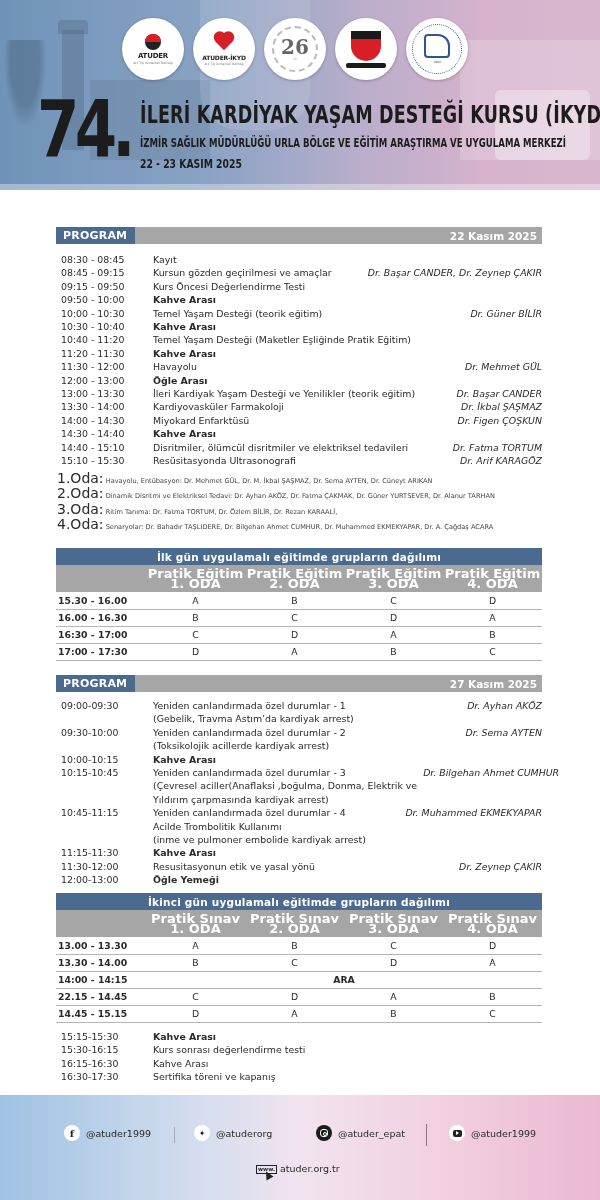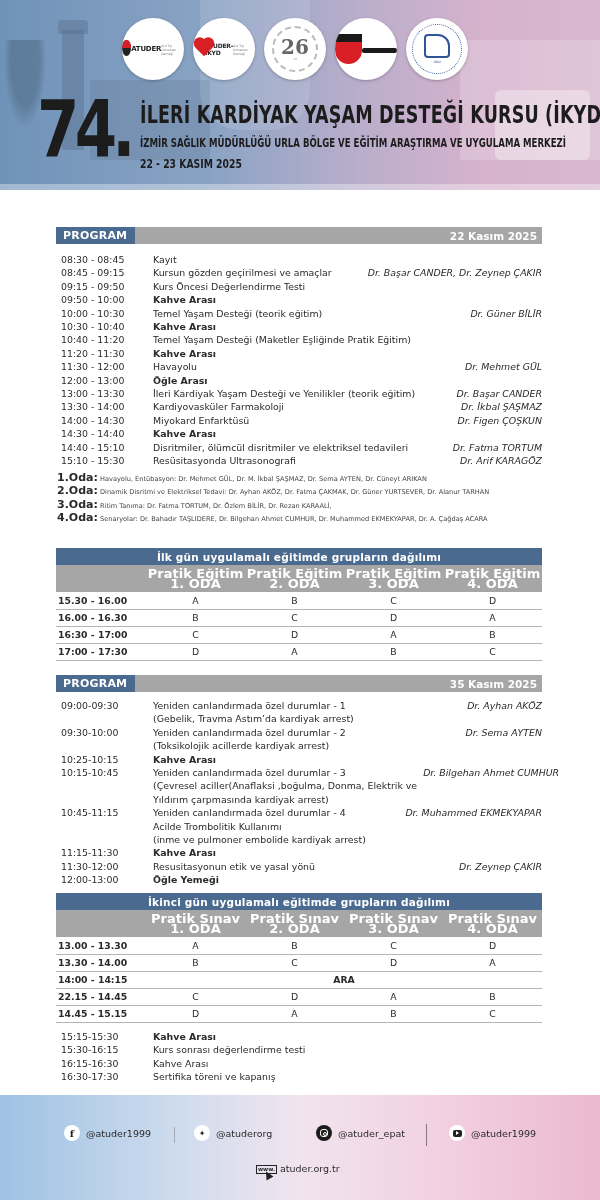--- a/index.html
+++ b/index.html
@@ -17,21 +17,21 @@
   .banner .bg-build { position: absolute; left: 90px; top: 80px; width: 120px; height: 80px; background: rgba(90,110,140,0.25); }
   .banner .bg-hosp { position: absolute; right: 0; top: 40px; width: 140px; height: 120px; background: rgba(255,255,255,0.18); }
   .banner .bg-amb { position: absolute; right: 10px; top: 90px; width: 95px; height: 70px; background: rgba(255,255,255,0.35); border-radius: 6px; }
   .banner .bg-person { position: absolute; left: 200px; top: 0; width: 110px; height: 130px; background: rgba(255,255,255,0.12); border-radius: 0 0 40px 40px; }
   .banner .bottom-strip { position: absolute; left: 0; bottom: 0; width: 600px; height: 6px; background: rgba(255,255,255,0.35); }
 
   .logos { position: absolute; top: 18px; left: 122px; display: flex; gap: 9px; }
   .logo {
     width: 62px; height: 62px; border-radius: 50%; background: #ffffff;
     box-shadow: 0 1px 3px rgba(0,0,0,0.25);
-    display: flex; align-items: center; justify-content: center; overflow: hidden;
+    display: flex; flex-direction: column; align-items: center; justify-content: center; overflow: hidden;
   }
   .logo .lbl { font-size: 7px; font-weight: bold; color: #222; letter-spacing: -0.2px; }
   .logo .sub { font-size: 3px; color: #777; margin-top: 1px; }
   .logo-atuder .mark { width: 16px; height: 16px; border-radius: 50%; background: #222; position: relative; margin-bottom: 2px; overflow: hidden; }
   .logo-atuder .mark::after { content: ""; position: absolute; left: 0; top: 0; width: 16px; height: 8px; background: #d81f26; }
   .logo-ikyd .heart { width: 22px; height: 20px; position: relative; margin-bottom: 2px; }
   .logo-ikyd .heart::before, .logo-ikyd .heart::after {
     content: ""; position: absolute; top: 0; width: 12px; height: 18px; background: #d81f26; border-radius: 12px 12px 0 0;
   }
   .logo-ikyd .heart::before { left: 11px; transform: rotate(-45deg); transform-origin: 0 100%; }
@@ -78,21 +78,21 @@
 
   .sched { margin-top: 9px; padding-left: 5px; }
   .row { display: flex; font-size: 9.4px; line-height: 13.4px; gap: 6px; }
   .row .time { width: 86px; flex-shrink: 0; color: #2a2a2a; }
   .row .topic { flex: 1; color: #2a2a2a; }
   .row .topic.bold { font-weight: bold; }
   .row .speaker { font-style: italic; color: #2a2a2a; text-align: right; white-space: nowrap; padding-right: 0; }
   .row .topic .line2 { display: block; }
 
   .rooms { margin-top: 4px; font-size: 6.6px; line-height: 12.6px; color: #444; padding-left: 1px; }
-  .rooms .k { font-weight: bold; font-size: 11px; color: #2a2a2a; }
+  .rooms .k { font-weight: normal; font-size: 14px; color: #2a2a2a; }
 
   .grid-table { width: 486px; border-collapse: collapse; }
   .grid-table .cap td {
     background: #4b6a8f; color: #fff; font-weight: bold; font-size: 10.5px; text-align: center; height: 17px; letter-spacing: 0.2px;
   }
   .grid-table .hdr td {
     background: #a6a6a6; color: #fff; font-weight: bold; font-size: 13px; text-align: center; line-height: 10px; height: 27px; vertical-align: middle;
   }
   .grid-table .body td {
     font-size: 9.3px; height: 17px; border-bottom: 1px solid #b5b5b5; text-align: center; color: #2a2a2a;
@@ -313,36 +313,36 @@
           <td>B</td>
           <td>C</td>
         </tr>
   </tbody>
     </table>
 </div>
 
 <div class="content" style="top:675px;">
   <div class="section-bar">
     <div class="left">PROGRAM</div>
-    <div class="right">35 Kasım 2025</div>
+    <div class="right">27 Kasım 2025</div>
   </div>
 
   <div class="sched" style="margin-top:7px;">
     <div class="row">
         <span class="time">09:00-09:30</span>
         <span class="topic"><span>Yeniden canlandırmada özel durumlar - 1</span><span class="line2">(Gebelik, Travma Astım’da kardiyak arrest)</span></span>
         <span class="speaker">Dr. Ayhan AKÖZ</span>
       </div>
     <div class="row">
         <span class="time">09:30-10:00</span>
         <span class="topic"><span>Yeniden canlandırmada özel durumlar - 2</span><span class="line2">(Toksikolojik acillerde kardiyak arrest)</span></span>
         <span class="speaker">Dr. Sema AYTEN</span>
       </div>
     <div class="row">
-        <span class="time">10:25-10:15</span>
+        <span class="time">10:00-10:15</span>
         <span class="topic bold">Kahve Arası</span>
         <span class="speaker"></span>
       </div>
     <div class="row">
         <span class="time">10:15-10:45</span>
         <span class="topic" style="white-space:nowrap;"><span>Yeniden canlandırmada özel durumlar - 3</span><span class="line2">(Çevresel aciller(Anaflaksi ,boğulma, Donma, Elektrik ve</span><span class="line2">Yıldırım çarpmasında kardiyak arrest)</span></span>
         <span class="speaker">Dr. Bilgehan Ahmet CUMHUR</span>
       </div>
     <div class="row">
         <span class="time">10:45-11:15</span>

